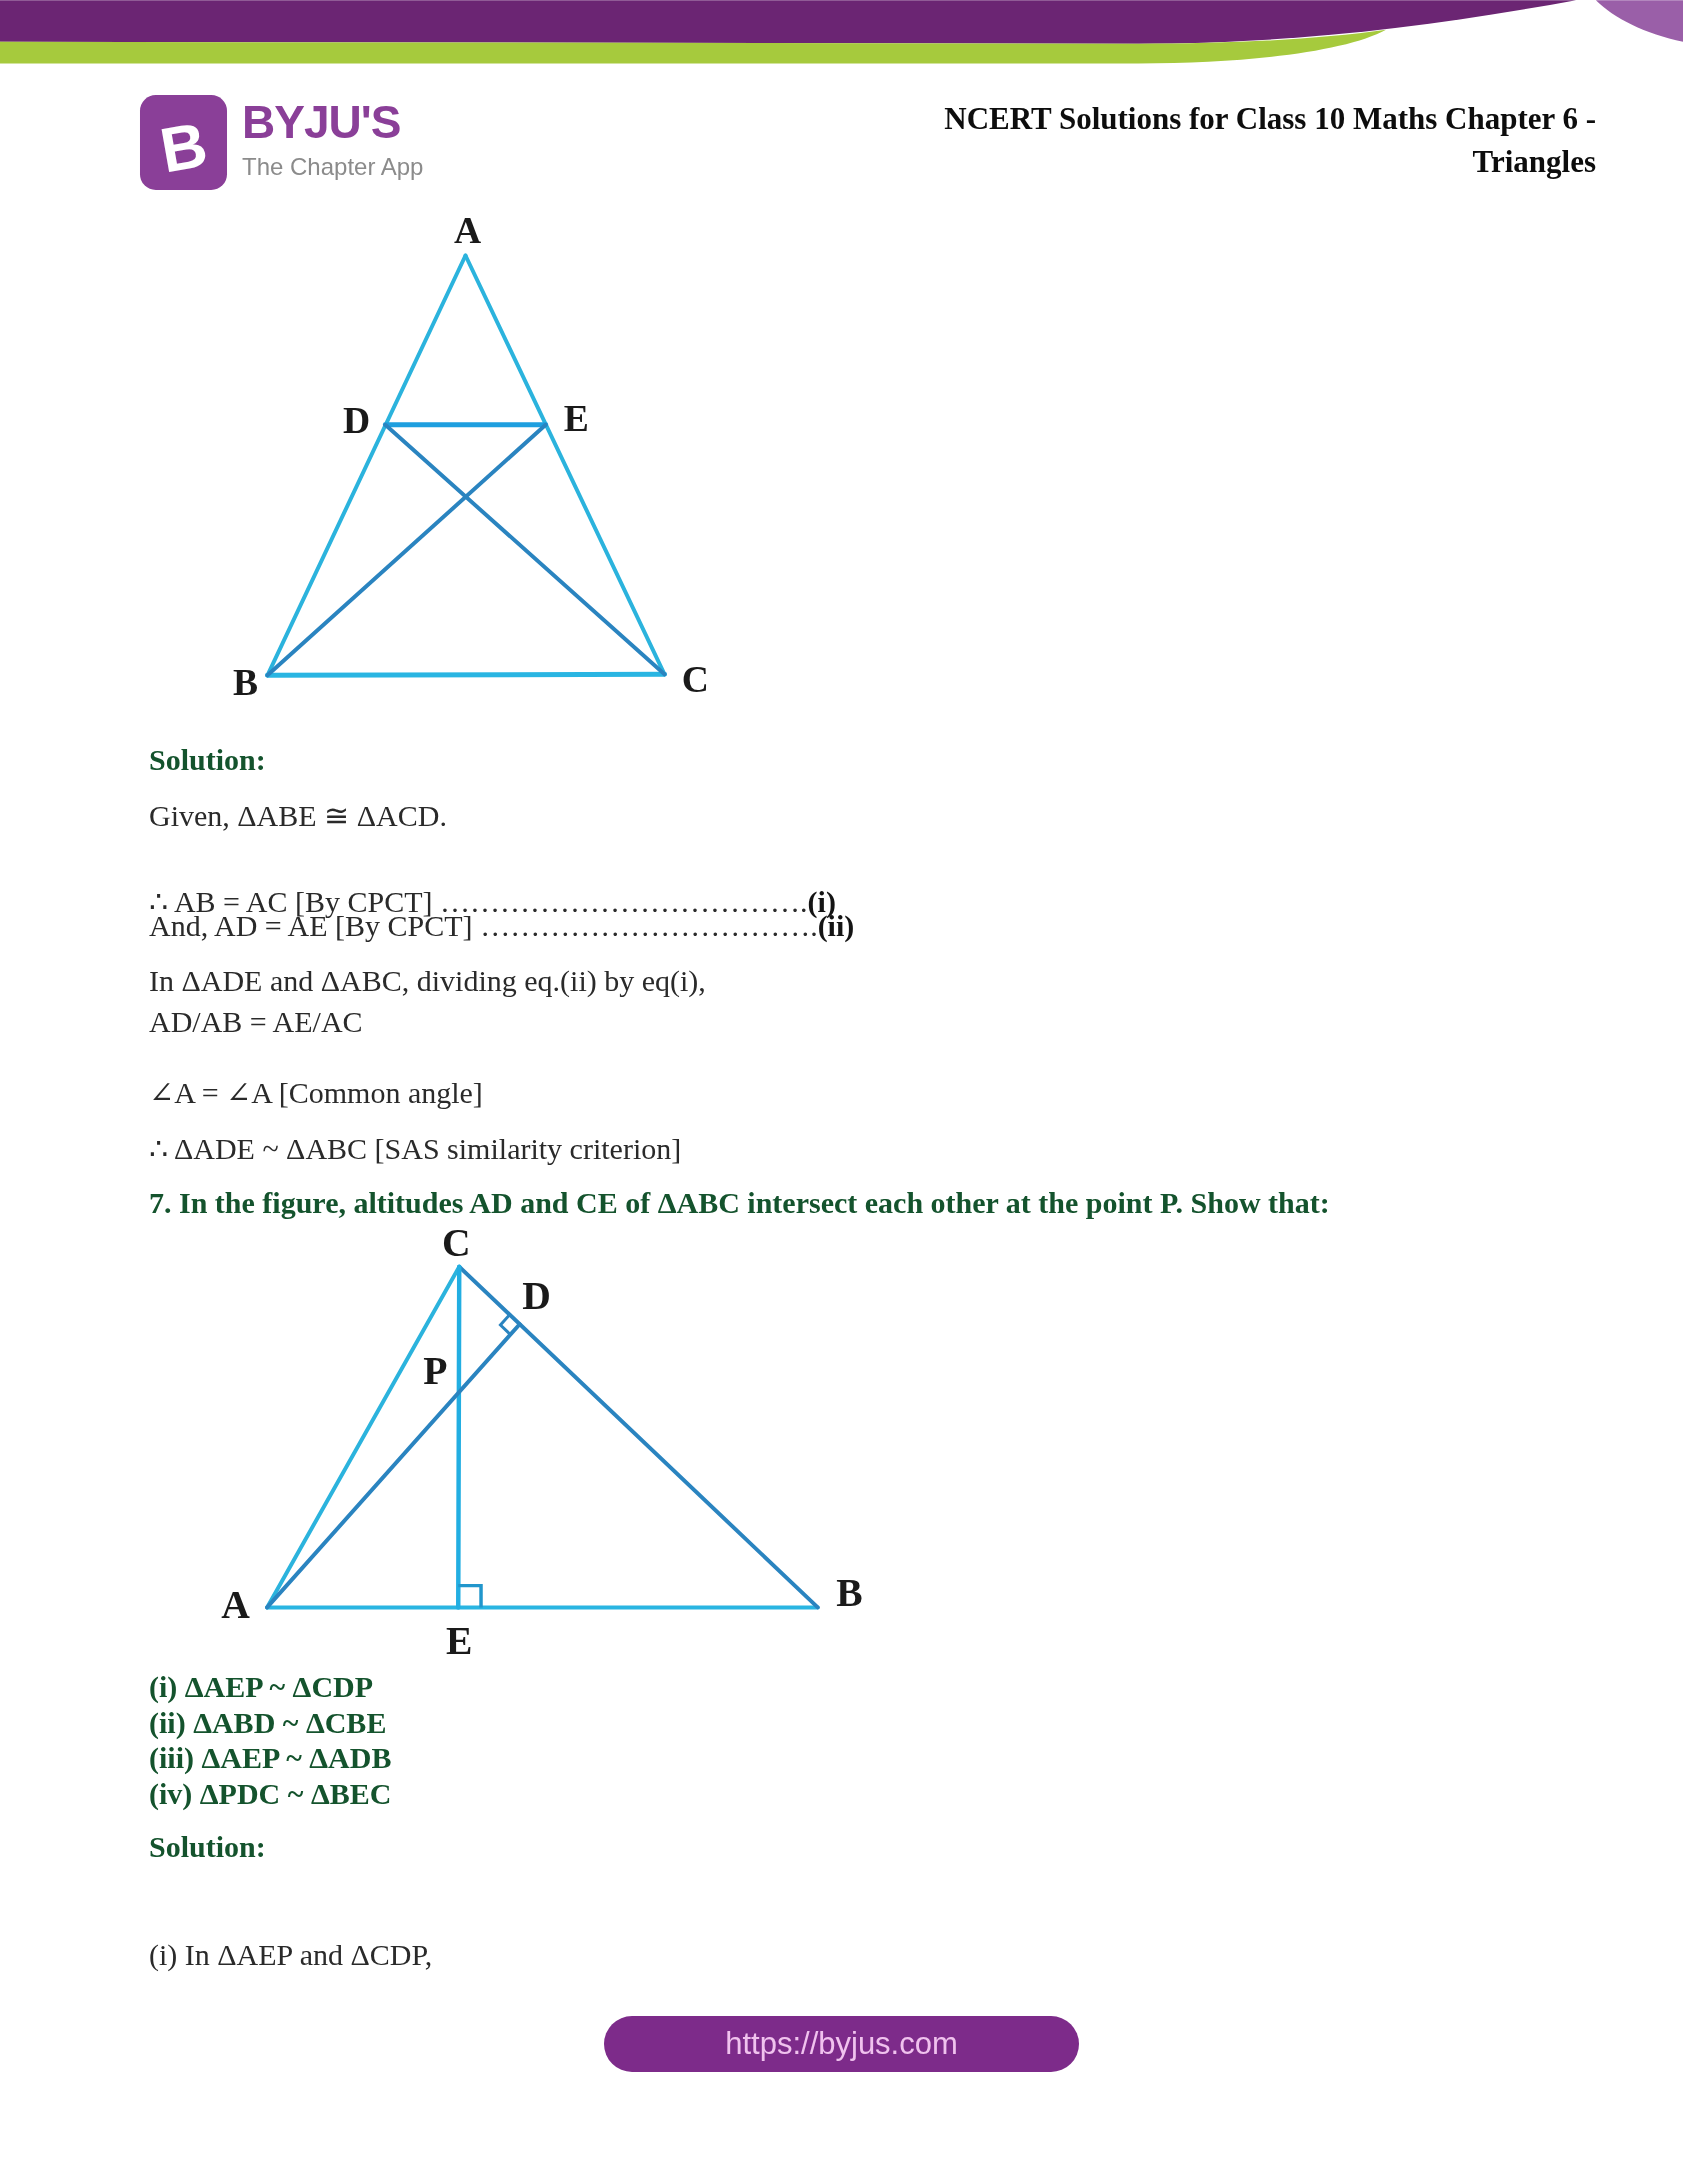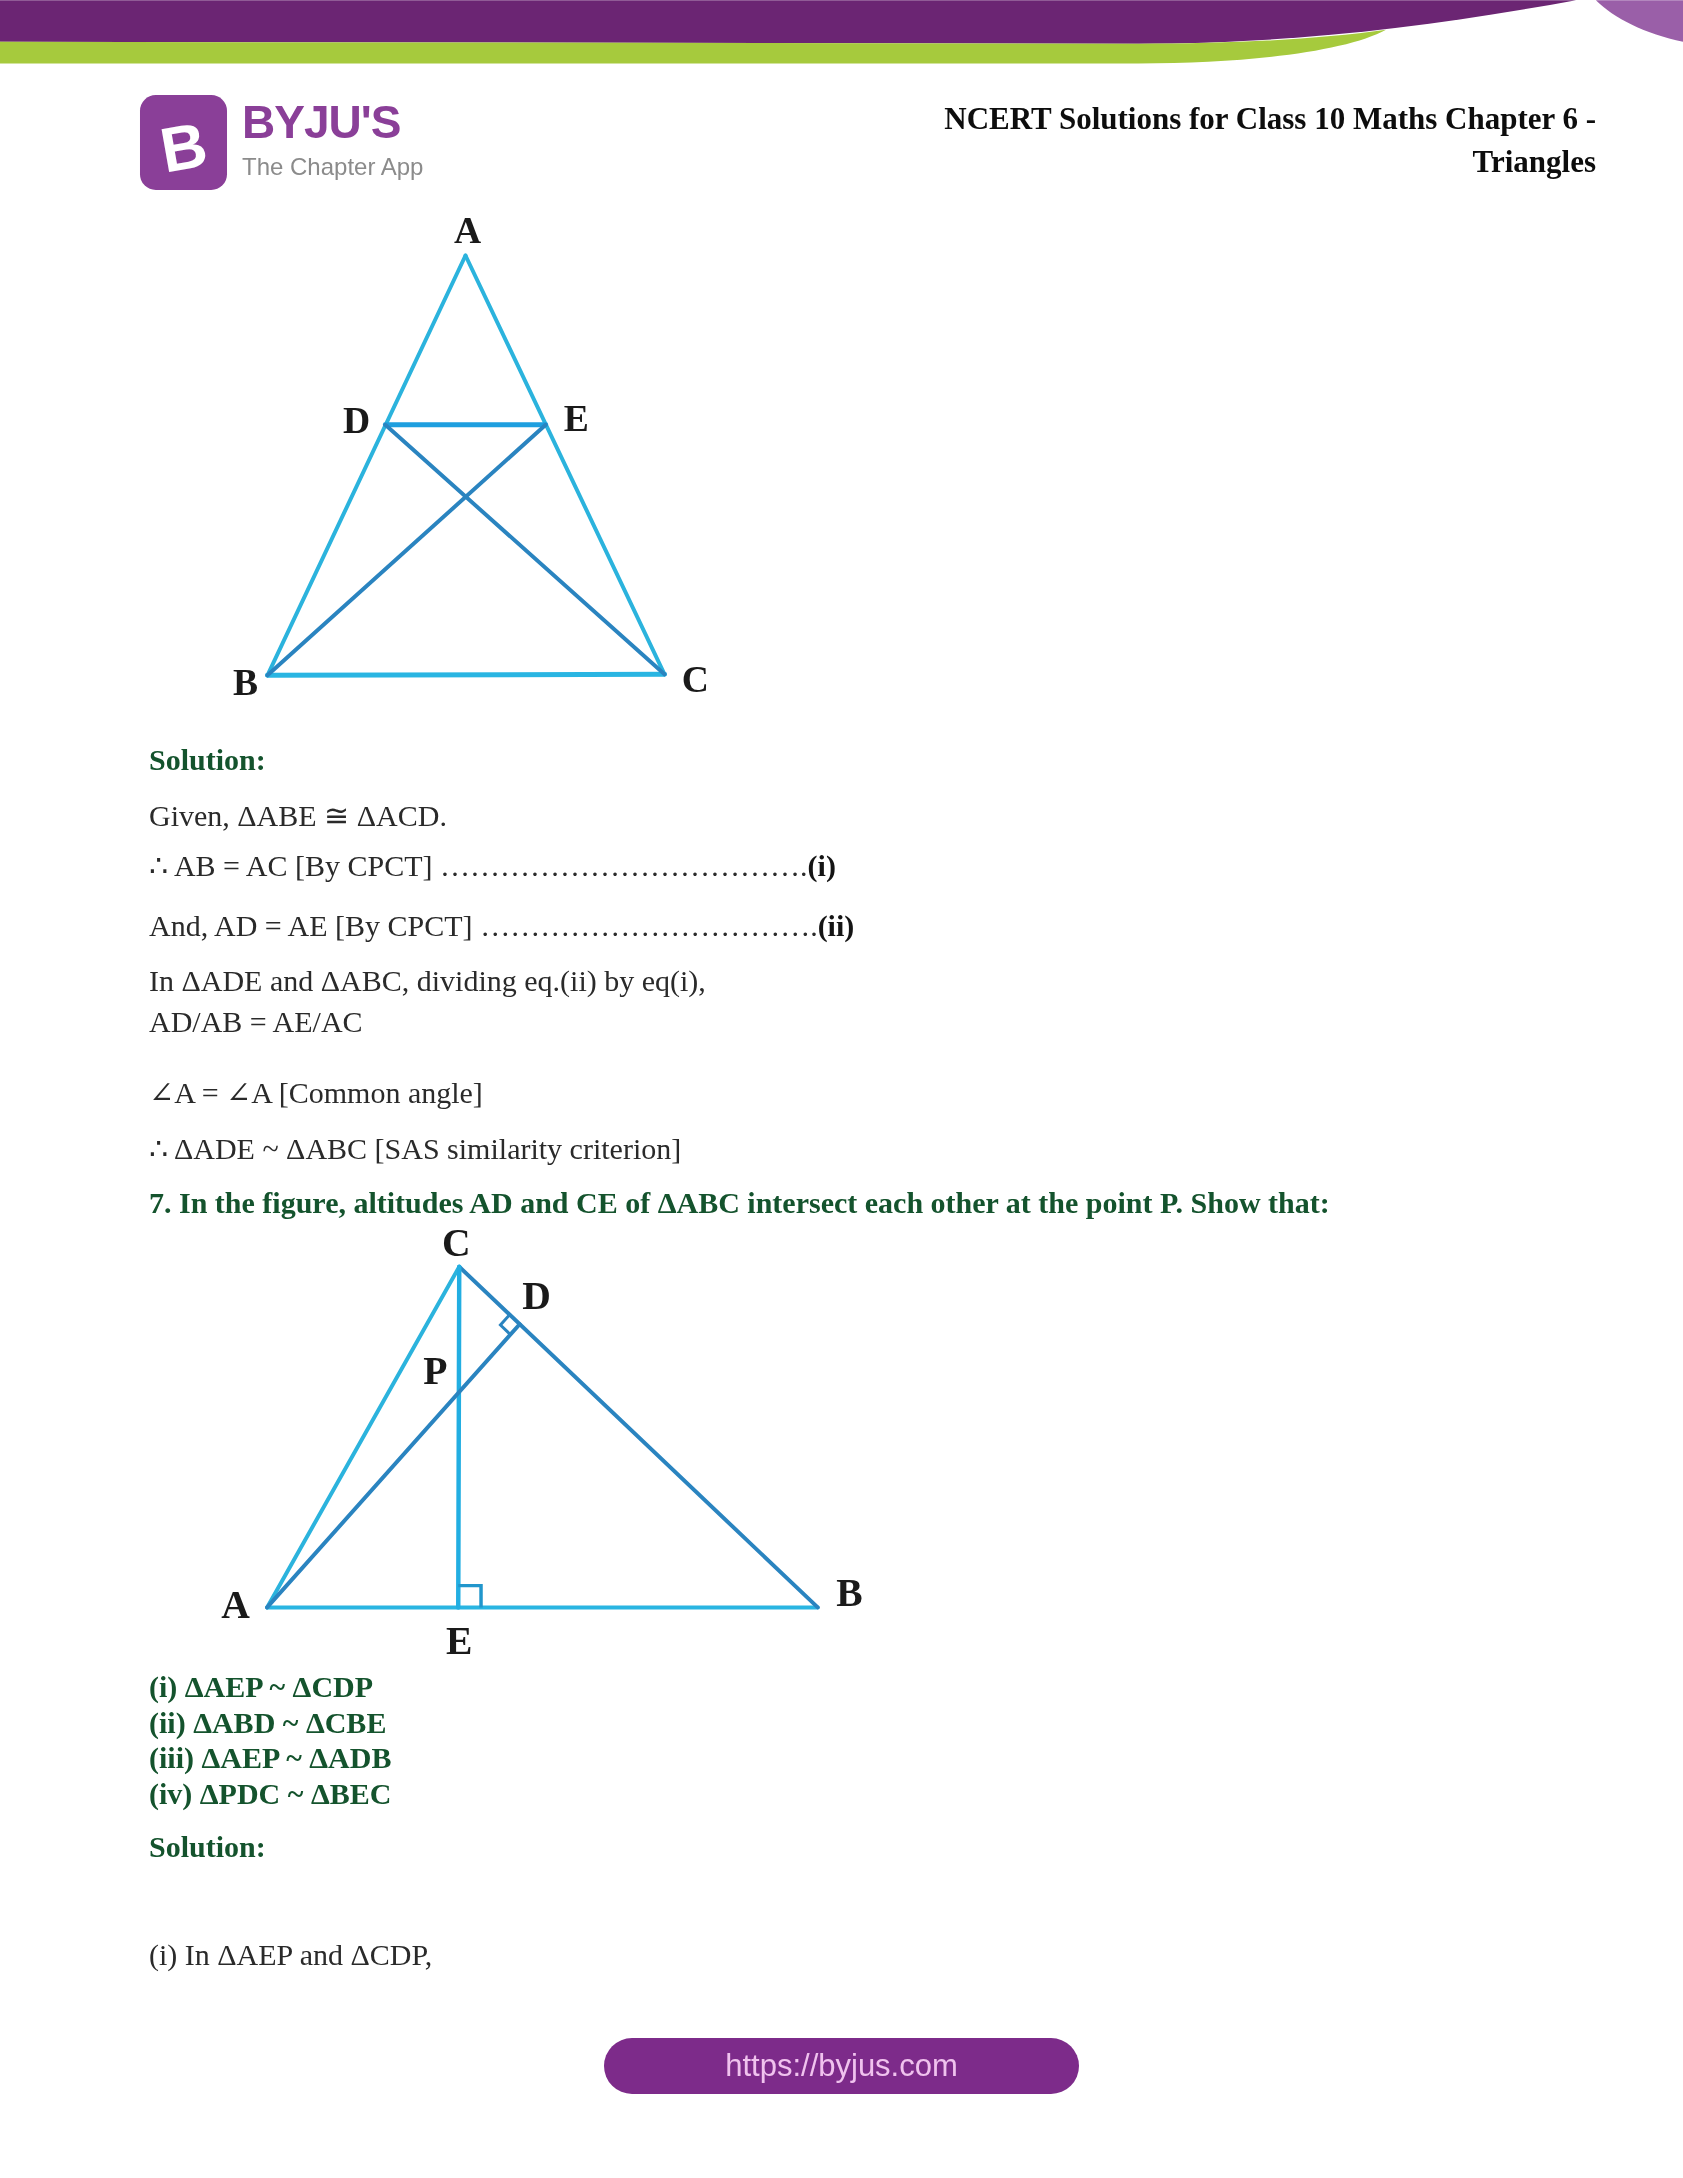--- a/index.html
+++ b/index.html
@@ -62,21 +62,20 @@
     height: 56px;
     border-radius: 29px;
     background: #7d2b8a;
     display: flex;
     align-items: center;
     justify-content: center;
     font-family: "Liberation Sans", sans-serif;
     font-size: 31px;
     color: #f0c2ee;
     cursor: pointer;
-    margin-top: 22px;
   }
 </style>
 </head>
 <body>
 
 <div class="page">
 
   <svg class="header-wave" width="1683" height="129" viewBox="0 0 1700 130">
     <path d="M0 0 L1592 0 C1440 28 1300 44 1150 44 L0 42 Z" fill="#6b2573"></path>
     <path d="M1612 0 L1700 0 L1700 42 C1662 34 1630 18 1612 0 Z" fill="#9a5fa8"></path>
@@ -110,21 +109,21 @@
     <line x1="351" y1="224" x2="70" y2="477" stroke="#2a84c0" stroke-width="4" stroke-linecap="round"></line>
     <text x="272" y="40" text-anchor="middle" font-size="38">A</text>
     <text x="160" y="232" text-anchor="middle" font-size="38">D</text>
     <text x="382" y="230" text-anchor="middle" font-size="38">E</text>
     <text x="48" y="497" text-anchor="middle" font-size="38">B</text>
     <text x="502" y="494" text-anchor="middle" font-size="38">C</text>
   </svg>
 
   <div class="tline bold" style="top:743px">Solution:</div>
   <div class="tline" style="top:798px">Given, ΔABE ≅ ΔACD.</div>
-  <div class="tline" style="top:848px"><span>∴ AB = AC [By CPCT] </span><span>……………………………….</span><b>(i)</b></div>
+  <div class="tline" style="top:884px"><span>∴ AB = AC [By CPCT] </span><span>……………………………….</span><b>(i)</b></div>
   <div class="tline" style="top:964px">In ΔADE and ΔABC, dividing eq.(ii) by eq(i),</div>
   <div class="tline" style="top:909px"><span>And, AD = AE [By CPCT] </span><span>…………………………….</span><b>(ii)</b></div>
   <div class="tline" style="top:1005px">AD/AB = AE/AC</div>
   <div class="tline" style="top:1075px">∠A = ∠A [Common angle]</div>
   <div class="tline" style="top:1131px">∴ ΔADE ~ ΔABC [SAS similarity criterion]</div>
 
   <div class="tline bold" style="top:1186px">7. In the figure, altitudes AD and CE of ΔABC intersect each other at the point P. Show that:</div>
 
   <svg class="fig" style="left:178px; top:1228px;" width="713" height="436" viewBox="0 0 720 440">
     <line x1="90" y1="383" x2="646" y2="383" stroke="#29b5e2" stroke-width="4" stroke-linecap="round"></line>

